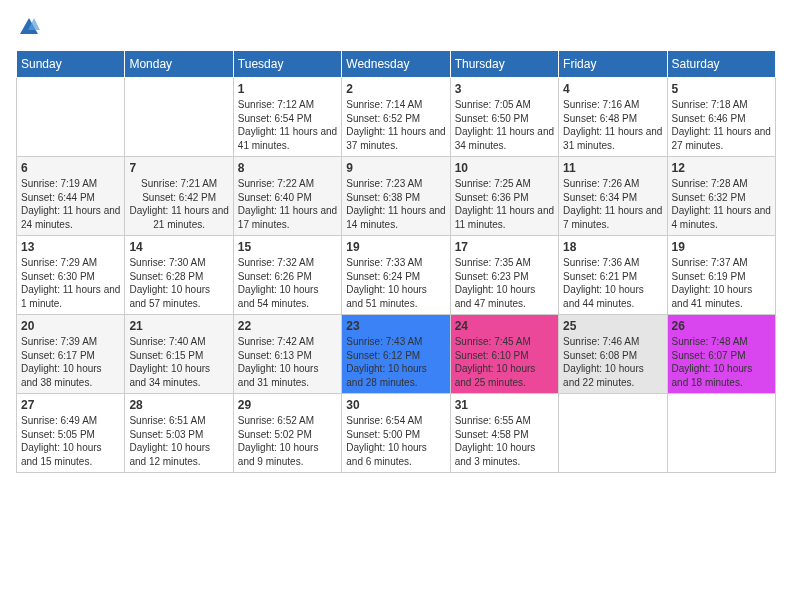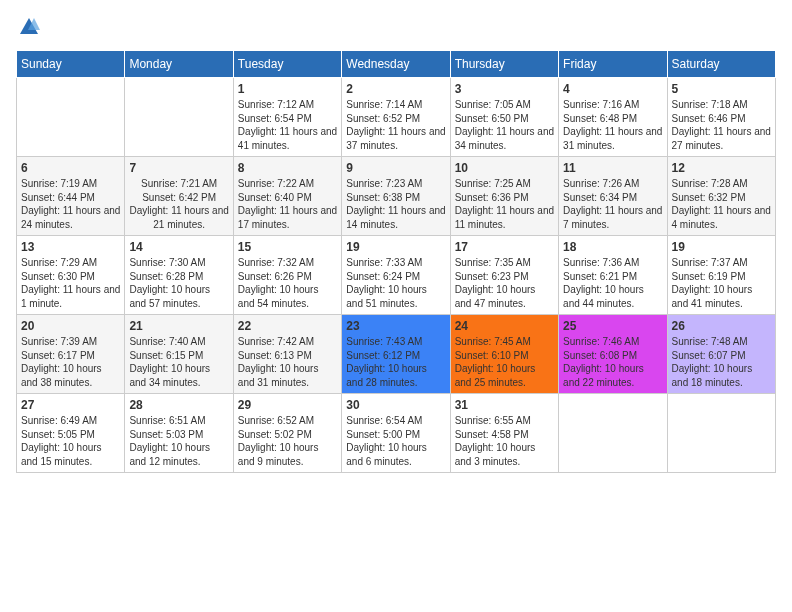--- a/index.html
+++ b/index.html
@@ -267,33 +267,33 @@
           <div class="day-info" style="white-space: pre-line;">Sunrise: 7:42 AM
 Sunset: 6:13 PM
 Daylight: 10 hours and 31 minutes.</div>
         </td>
         <td style="background: #3b82f6;">
           <span class="day-num">23</span>
           <div class="day-info" style="white-space: pre-line;">Sunrise: 7:43 AM
 Sunset: 6:12 PM
 Daylight: 10 hours and 28 minutes.</div>
         </td>
-        <td style="background: #f97316;">
+        <td style="background: #ec4899;">
           <span class="day-num">24</span>
           <div class="day-info" style="white-space: pre-line;">Sunrise: 7:45 AM
 Sunset: 6:10 PM
 Daylight: 10 hours and 25 minutes.</div>
         </td>
-        <td style="background: #d946ef;">
+        <td style="background: #e5e5e5;">
           <span class="day-num">25</span>
           <div class="day-info" style="white-space: pre-line;">Sunrise: 7:46 AM
 Sunset: 6:08 PM
 Daylight: 10 hours and 22 minutes.</div>
         </td>
-        <td style="background: #c4b5fd;">
+        <td style="background: #d946ef;">
           <span class="day-num">26</span>
           <div class="day-info" style="white-space: pre-line;">Sunrise: 7:48 AM
 Sunset: 6:07 PM
 Daylight: 10 hours and 18 minutes.</div>
         </td>
       </tr>
       <tr>
         <td>
           <span class="day-num">27</span>
           <div class="day-info" style="white-space: pre-line;">Sunrise: 6:49 AM

